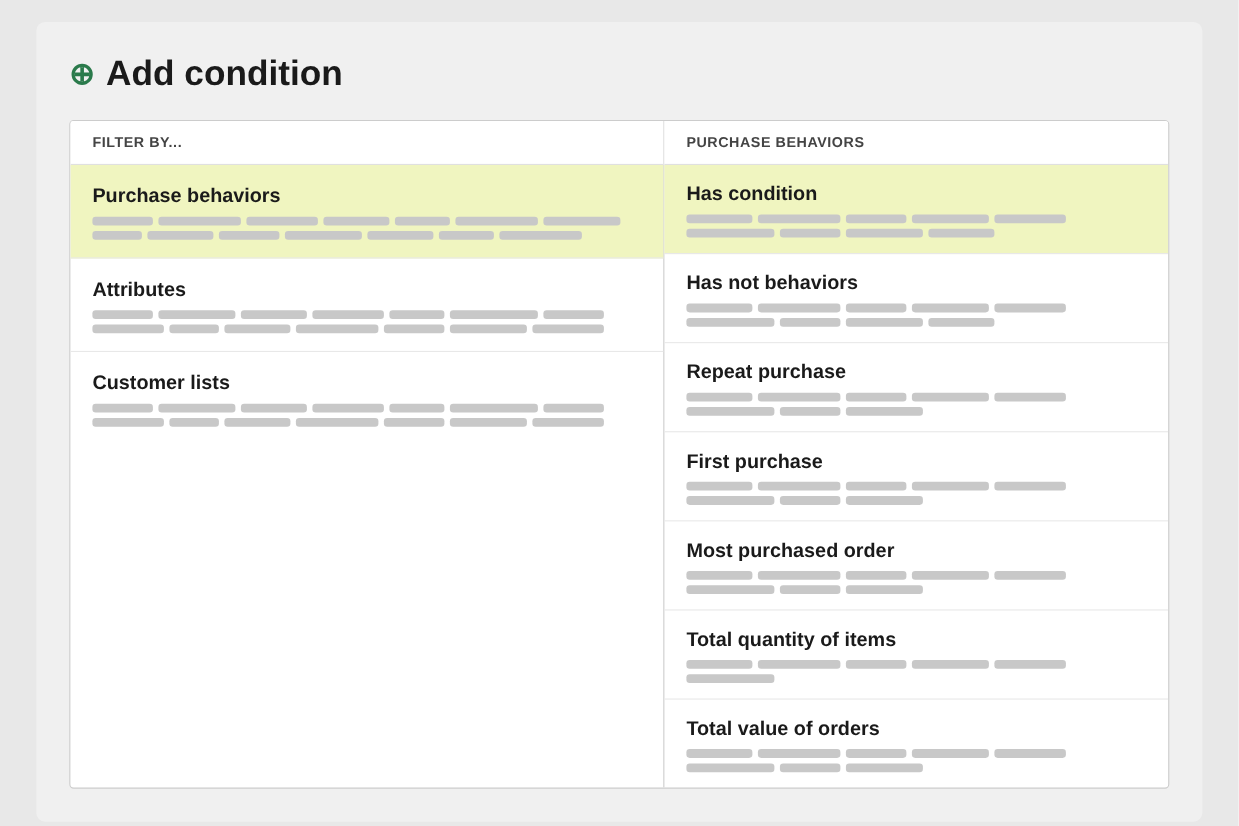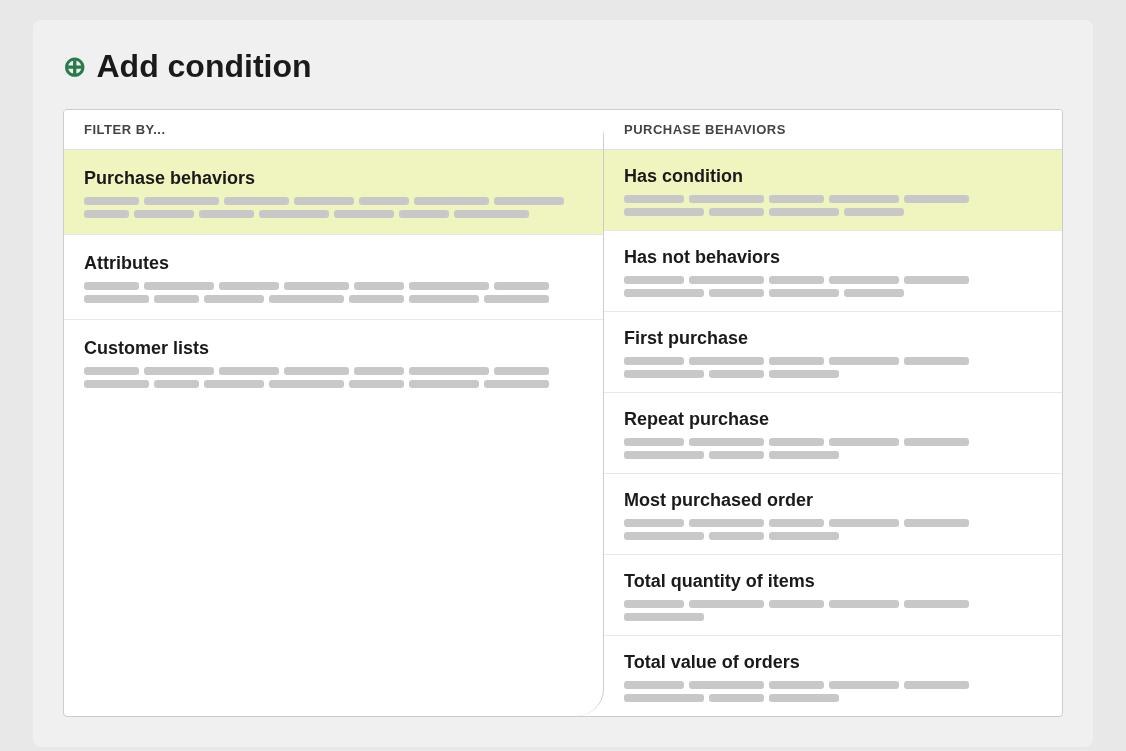--- a/index.html
+++ b/index.html
@@ -40,21 +40,20 @@
       display: flex;
       background: #fff;
       border: 1px solid #ccc;
       border-radius: 4px;
       overflow: hidden;
     }
     .left-panel {
       width: 540px;
       border-right: 1px solid #ccc;
       flex-shrink: 0;
-      border-radius: 27px;
     }
     .right-panel {
       flex: 1;
     }
     .panel-header {
       background: #fff;
       padding: 12px 20px;
       font-size: 13px;
       font-weight: 700;
       color: #444;
@@ -208,35 +207,35 @@
           <div class="placeholder-line" style="width:70px"></div>
           <div class="placeholder-line" style="width:65px"></div>
           <div class="placeholder-line" style="width:80px"></div>
           <div class="placeholder-line" style="width:55px"></div>
           <div class="placeholder-line" style="width:70px"></div>
           <div class="placeholder-line" style="width:60px"></div>
         </div>
       </div>
 
       <div class="right-item">
+        <div class="right-item-title">Repeat purchase</div>
+        <div class="placeholder-lines">
+          <div class="placeholder-line" style="width:60px"></div>
+          <div class="placeholder-line" style="width:75px"></div>
+          <div class="placeholder-line" style="width:55px"></div>
+          <div class="placeholder-line" style="width:70px"></div>
+          <div class="placeholder-line" style="width:65px"></div>
+          <div class="placeholder-line" style="width:80px"></div>
+          <div class="placeholder-line" style="width:55px"></div>
+          <div class="placeholder-line" style="width:70px"></div>
+        </div>
+      </div>
+
+      <div class="right-item">
         <div class="right-item-title">First purchase</div>
-        <div class="placeholder-lines">
-          <div class="placeholder-line" style="width:60px"></div>
-          <div class="placeholder-line" style="width:75px"></div>
-          <div class="placeholder-line" style="width:55px"></div>
-          <div class="placeholder-line" style="width:70px"></div>
-          <div class="placeholder-line" style="width:65px"></div>
-          <div class="placeholder-line" style="width:80px"></div>
-          <div class="placeholder-line" style="width:55px"></div>
-          <div class="placeholder-line" style="width:70px"></div>
-        </div>
-      </div>
-
-      <div class="right-item">
-        <div class="right-item-title">Repeat purchase</div>
         <div class="placeholder-lines">
           <div class="placeholder-line" style="width:60px"></div>
           <div class="placeholder-line" style="width:75px"></div>
           <div class="placeholder-line" style="width:55px"></div>
           <div class="placeholder-line" style="width:70px"></div>
           <div class="placeholder-line" style="width:65px"></div>
           <div class="placeholder-line" style="width:80px"></div>
           <div class="placeholder-line" style="width:55px"></div>
           <div class="placeholder-line" style="width:70px"></div>
         </div>

